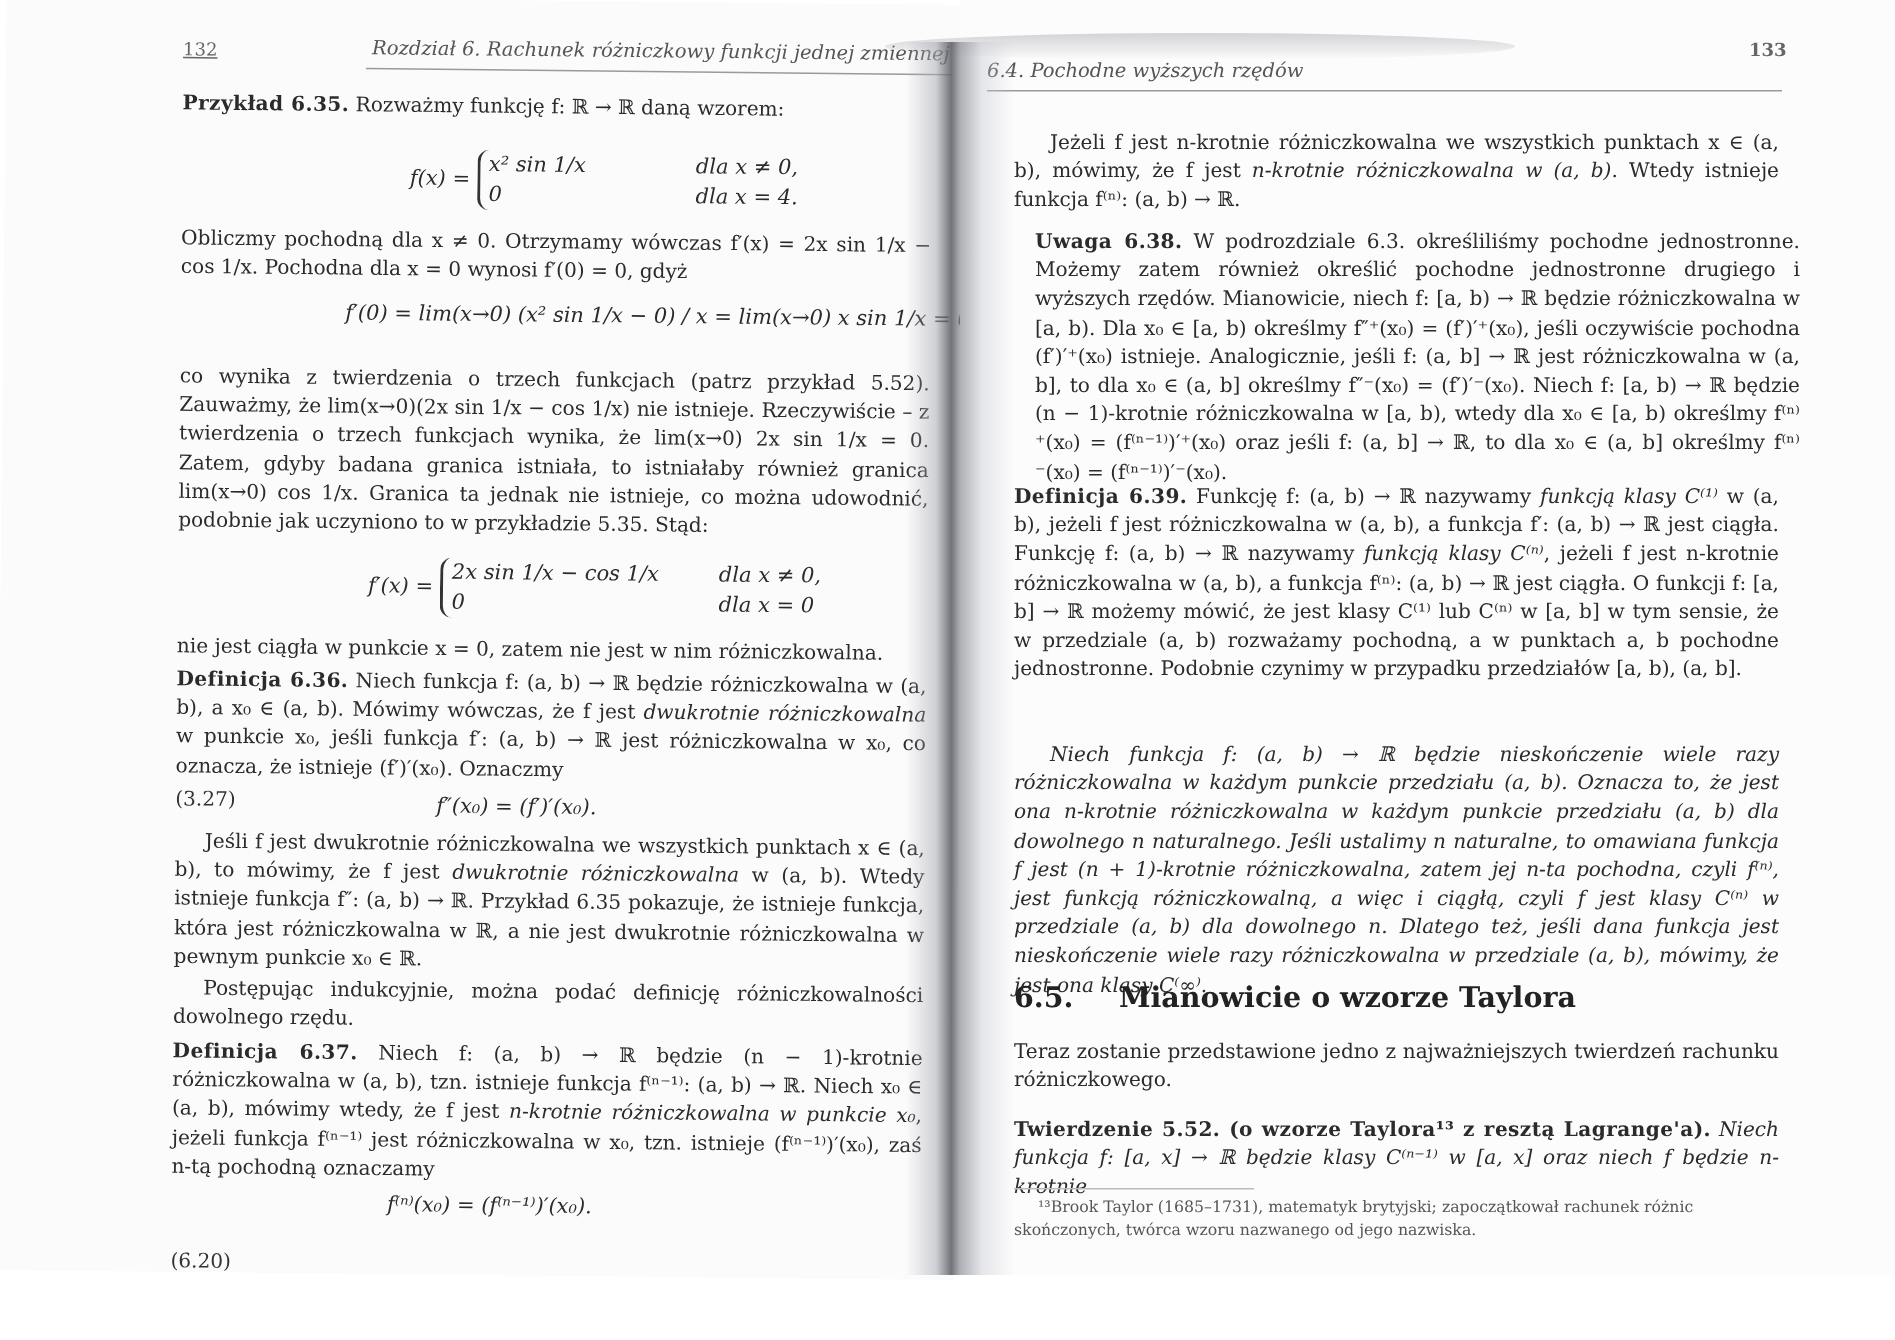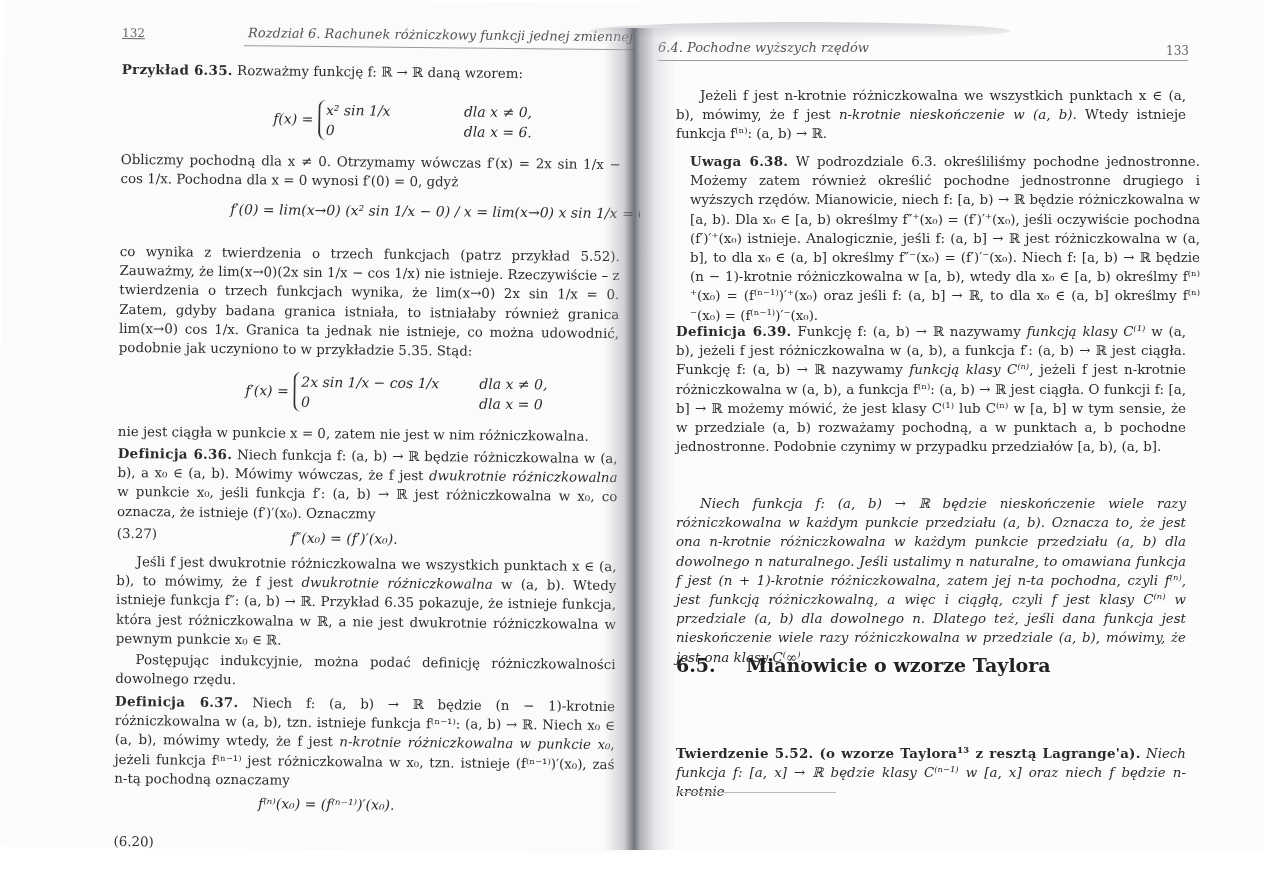--- a/index.html
+++ b/index.html
@@ -44,21 +44,21 @@
 
     <div class="eq" style="left:270px;top:100px;">
       <span>f(x) =</span>
       <span class="piece">
         <span class="row">
             <span>x² sin 1/x</span>
             <span>dla  x ≠ 0,</span>
           </span>
         <span class="row">
             <span>0</span>
-            <span>dla  x = 6.</span>
+            <span>dla  x = 4.</span>
           </span>
       </span>
     </div>
 
     <div class="block" style="left:118px;top:152px;width:500px;">
       <p>Obliczmy pochodną dla x ≠ 0. Otrzymamy wówczas f′(x) = 2x sin 1/x − cos 1/x. Pochodna dla x = 0 wynosi f′(0) = 0, gdyż</p>
     </div>
 
     <div class="eq" style="left:228px;top:202px;">f′(0) = lim(x→0) (x² sin 1/x − 0) / x = lim(x→0) x sin 1/x = 0,</div>
 
@@ -102,46 +102,50 @@
     <div class="block" style="left:118px;top:694px;width:500px;">
       <p><span class="lbl">Definicja 6.37.</span> <span>Niech f: (a, b) → ℝ będzie (n − 1)-krotnie różniczkowalna w (a, b), tzn. istnieje funkcja f⁽ⁿ⁻¹⁾: (a, b) → ℝ. Niech x₀ ∈ (a, b), mówimy wtedy, że f jest </span><span class="it">n-krotnie różniczkowalna w punkcie x₀</span><span>, jeżeli funkcja f⁽ⁿ⁻¹⁾ jest różniczkowalna w x₀, tzn. istnieje (f⁽ⁿ⁻¹⁾)′(x₀), zaś n-tą pochodną oznaczamy</span></p>
     </div>
 
     <div class="eqn-num" style="left:118px;top:836px;">(6.20)</div>
     <div class="eq" style="left:262px;top:796px;">f⁽ⁿ⁾(x₀) = (f⁽ⁿ⁻¹⁾)′(x₀).</div>
   </div>
 
   <div class="page page-right">
     <div class="running-head" style="left:18px;top:40px;">6.4. Pochodne wyższych rzędów</div>
-    <div class="page-num" style="left:526px;top:44px;">133</div>
+    <div class="page-num" style="left:526px;top:26px;font-weight:bold;">133</div>
     <div class="head-rule" style="left:18px;top:60px;width:530px;"></div>
 
     <div class="block" style="left:36px;top:86px;width:510px;text-indent:24px;">
-      <p><span>Jeżeli f jest n-krotnie różniczkowalna we wszystkich punktach x ∈ (a, b), mówimy, że f jest </span><span class="it">n-krotnie nieskończenie w (a, b)</span><span>. Wtedy istnieje funkcja f⁽ⁿ⁾: (a, b) → ℝ.</span></p>
+      <p><span>Jeżeli f jest n-krotnie różniczkowalna we wszystkich punktach x ∈ (a, b), mówimy, że f jest </span><span class="it">n-krotnie różniczkowalna w (a, b)</span><span>. Wtedy istnieje funkcja f⁽ⁿ⁾: (a, b) → ℝ.</span></p>
     </div>
 
     <div class="block" style="left:50px;top:152px;width:510px;">
       <p><span class="lbl">Uwaga 6.38.</span> <span>W podrozdziale 6.3. określiliśmy pochodne jednostronne. Możemy zatem również określić pochodne jednostronne drugiego i wyższych rzędów. Mianowicie, niech f: [a, b) → ℝ będzie różniczkowalna w [a, b). Dla x₀ ∈ [a, b) określmy f″⁺(x₀) = (f′)′⁺(x₀), jeśli oczywiście pochodna (f′)′⁺(x₀) istnieje. Analogicznie, jeśli f: (a, b] → ℝ jest różniczkowalna w (a, b], to dla x₀ ∈ (a, b] określmy f″⁻(x₀) = (f′)′⁻(x₀). Niech f: [a, b) → ℝ będzie (n − 1)-krotnie różniczkowalna w [a, b), wtedy dla x₀ ∈ [a, b) określmy f⁽ⁿ⁾⁺(x₀) = (f⁽ⁿ⁻¹⁾)′⁺(x₀) oraz jeśli f: (a, b] → ℝ, to dla x₀ ∈ (a, b] określmy f⁽ⁿ⁾⁻(x₀) = (f⁽ⁿ⁻¹⁾)′⁻(x₀).</span></p>
     </div>
 
     <div class="block" style="left:36px;top:322px;width:510px;">
       <p><span class="lbl">Definicja 6.39.</span> <span>Funkcję f: (a, b) → ℝ nazywamy </span><span class="it">funkcją klasy C⁽¹⁾</span><span> w (a, b), jeżeli f jest różniczkowalna w (a, b), a funkcja f′: (a, b) → ℝ jest ciągła. Funkcję f: (a, b) → ℝ nazywamy </span><span class="it">funkcją klasy C⁽ⁿ⁾</span><span>, jeżeli f jest n-krotnie różniczkowalna w (a, b), a funkcja f⁽ⁿ⁾: (a, b) → ℝ jest ciągła. O funkcji f: [a, b] → ℝ możemy mówić, że jest klasy C⁽¹⁾ lub C⁽ⁿ⁾ w [a, b] w tym sensie, że w przedziale (a, b) rozważamy pochodną, a w punktach a, b pochodne jednostronne. Podobnie czynimy w przypadku przedziałów [a, b), (a, b].</span></p>
     </div>
 
     <div class="block" style="left:36px;top:494px;width:510px;text-indent:24px;font-style:italic;">
       <p>Niech funkcja f: (a, b) → ℝ będzie nieskończenie wiele razy różniczkowalna w każdym punkcie przedziału (a, b). Oznacza to, że jest ona n-krotnie różniczkowalna w każdym punkcie przedziału (a, b) dla dowolnego n naturalnego. Jeśli ustalimy n naturalne, to omawiana funkcja f jest (n + 1)-krotnie różniczkowalna, zatem jej n-ta pochodna, czyli f⁽ⁿ⁾, jest funkcją różniczkowalną, a więc i ciągłą, czyli f jest klasy C⁽ⁿ⁾ w przedziale (a, b) dla dowolnego n. Dlatego też, jeśli dana funkcja jest nieskończenie wiele razy różniczkowalna w przedziale (a, b), mówimy, że jest ona klasy C⁽∞⁾.</p>
     </div>
 
     <div class="section" style="left:36px;top:654px;">
       <span class="num">6.5.</span><span>Mianowicie o wzorze Taylora</span>
     </div>
 
+    <div class="block" style="left:36px;top:692px;width:510px;">
+      <p>Teraz zostanie przedstawione jedno z najważniejszych twierdzeń rachunku różniczkowego.</p>
+    </div>
 
     <div class="block" style="left:36px;top:744px;width:510px;">
       <p><span class="lbl">Twierdzenie 5.52. (o wzorze Taylora¹³ z resztą Lagrange'a).</span> <span class="it">Niech funkcja f: [a, x] → ℝ będzie klasy C⁽ⁿ⁻¹⁾ w [a, x] oraz niech f będzie n-krotnie</span></p>
     </div>
 
     <div class="fn-rule" style="left:36px;top:792px;width:160px;"></div>
+    <div class="footnote" style="left:36px;top:798px;width:510px;text-indent:16px;">¹³Brook Taylor (1685–1731), matematyk brytyjski; zapoczątkował rachunek różnic skończonych, twórca wzoru nazwanego od jego nazwiska.</div>
   </div>
 
   <div class="top-shade"></div>
   <div class="gutter"></div>
 </div>
 
 </body></html>

